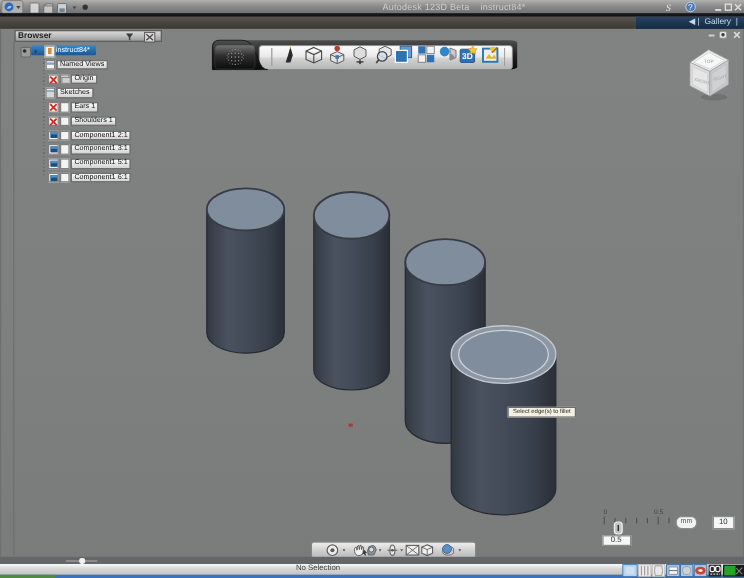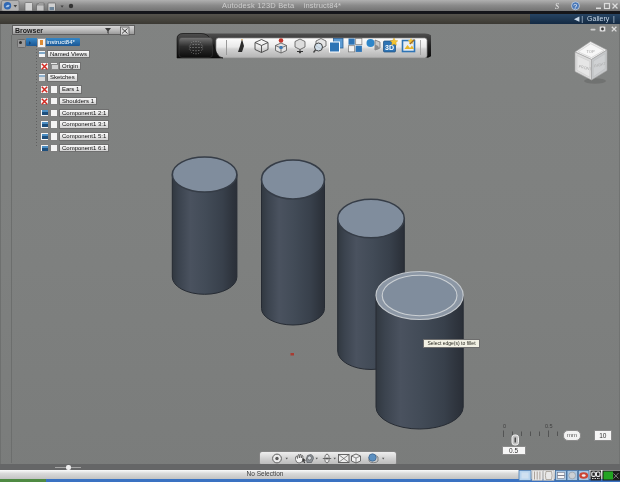--- a/index.html
+++ b/index.html
@@ -3,21 +3,21 @@
 <meta charset="utf-8">
 <style>
   html,body{margin:0;padding:0;width:620px;height:482px;overflow:hidden;
     font-family:"Liberation Sans",sans-serif;}
   .abs{position:absolute;}
   #stage{position:relative;width:620px;height:482px;background:linear-gradient(#818382 0%,#7e807f 55%,#7a7c7b 100%);}
   
   #titlebar{left:0;top:0;width:620px;height:12px;
     background:linear-gradient(#b0b0b0,#8a8a8a 45%,#6e6e6e);}
   #titletext{left:222px;top:1px;width:216px;height:10px;font-size:7.5px;color:#cdcdcd;
-    text-align:left;line-height:10px;letter-spacing:0.2px;}
+    text-align:right;line-height:10px;letter-spacing:0.2px;}
   #blackline{left:0;top:11px;width:620px;height:3px;background:#15161a;}
   #darkbar{left:0;top:14px;width:620px;height:9.5px;
     background:linear-gradient(#55534c,#3b3933);}
   #gallery{left:530px;top:14px;width:90px;height:10px;
     background:linear-gradient(#264463,#142a43);color:#c8d8e8;font-size:7px;line-height:10px;}
   
   #timeline{left:0;top:463.5px;width:620px;height:6.5px;background:#656667;}
   #scrubline{left:55px;top:466.5px;width:26px;height:1px;background:#a5a5a5;}
   #scrubdot{left:65.5px;top:465px;width:5px;height:4.5px;background:#f0f0f0;border-radius:2px;}
   #statusbar{left:0;top:470px;width:620px;height:8.5px;

